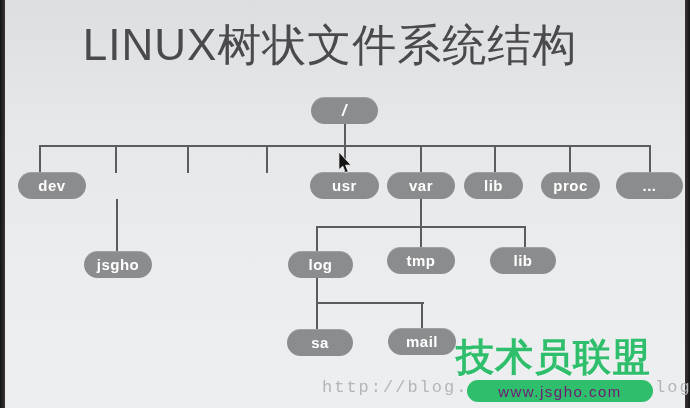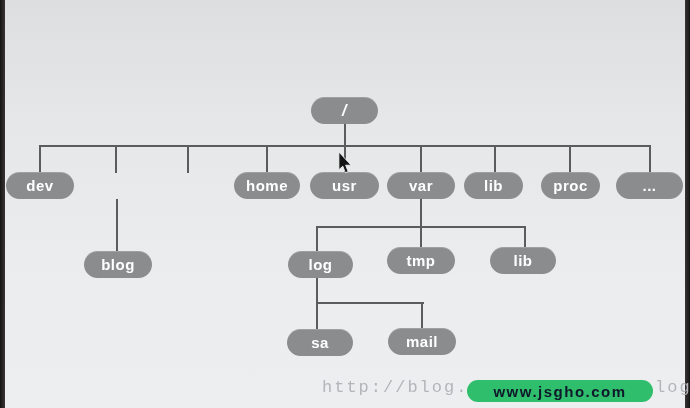--- a/index.html
+++ b/index.html
@@ -40,32 +40,33 @@
     font-size:38px;font-weight:900;color:#2fbe6b;
     letter-spacing:1px;white-space:nowrap;
     text-shadow:0 1px 0 rgba(255,255,255,.55);
   }
   .brand-banner{
     position:absolute;left:467px;top:380px;width:186px;height:22px;
     background:#2fbe6b;border-radius:11px;
     display:flex;align-items:center;justify-content:center;
   }
   .brand-banner span{
-    color:#0f172a;font-weight:bold;font-size:15px;letter-spacing:1.5px;white-space:nowrap;
+    color:#701a75;font-weight:normal;font-size:15px;letter-spacing:1.5px;white-space:nowrap;
   }
   .cursor{position:absolute;left:337px;top:152px;width:16px;height:22px;}
 </style>
 </head>
 <body>
 
 <div id="stage">
 
   <div class="edge-bar left"></div>
   <div class="edge-bar right"></div>
 
+  <div class="slide-title">LINUX树状文件系统结构</div>
 
   <div class="line" style="left:344px;top:123px;width:2px;height:24px;"></div>
   <div class="line" style="left:39px;top:145px;width:612px;height:2px;"></div>
   <div class="line" style="left:39px;top:147px;width:2px;height:26px;"></div>
   <div class="line" style="left:115px;top:147px;width:2px;height:26px;"></div>
   <div class="line" style="left:187px;top:147px;width:2px;height:26px;"></div>
   <div class="line" style="left:266px;top:147px;width:2px;height:26px;"></div>
   <div class="line" style="left:344px;top:147px;width:2px;height:26px;"></div>
   <div class="line" style="left:420px;top:147px;width:2px;height:26px;"></div>
   <div class="line" style="left:494px;top:147px;width:2px;height:26px;"></div>
@@ -77,40 +78,40 @@
   <div class="line" style="left:316px;top:228px;width:2px;height:24px;"></div>
   <div class="line" style="left:420px;top:228px;width:2px;height:20px;"></div>
   <div class="line" style="left:524px;top:228px;width:2px;height:20px;"></div>
   <div class="line" style="left:316px;top:278px;width:2px;height:26px;"></div>
   <div class="line" style="left:316px;top:302px;width:108px;height:2px;"></div>
   <div class="line" style="left:316px;top:304px;width:2px;height:26px;"></div>
   <div class="line" style="left:421px;top:304px;width:2px;height:25px;"></div>
 
   <div class="node root" style="left:311px;top:97px;width:67px;">/</div>
 
-  <div class="node" style="left:6px;top:172px;width:68px;text-align:right;">dev</div>
-  <div class="node" style="left:234px;top:172px;width:66px;">home</div>
+  <div class="node" style="left:18px;top:172px;width:68px;text-align:right;">dev</div>
   <div class="node" style="left:387px;top:172px;width:68px;">var</div>
   <div class="node" style="left:310px;top:172px;width:69px;">usr</div>
   <div class="node" style="left:464px;top:172px;width:59px;">lib</div>
   <div class="node" style="left:541px;top:172px;width:59px;">proc</div>
   <div class="node" style="left:616px;top:172px;width:67px;">...</div>
 
-  <div class="node" style="left:84px;top:251px;width:68px;">blog</div>
+  <div class="node" style="left:84px;top:251px;width:68px;">jsgho</div>
   <div class="node" style="left:288px;top:251px;width:65px;">log</div>
   <div class="node" style="left:387px;top:247px;width:68px;">tmp</div>
   <div class="node" style="left:490px;top:247px;width:66px;">lib</div>
 
   <div class="node" style="left:287px;top:329px;width:66px;">sa</div>
   <div class="node" style="left:388px;top:328px;width:68px;">mail</div>
 
   <svg class="cursor" viewBox="0 0 12 18">
     <polygon points="1,0 1,14.5 4.2,11.6 6.3,17 8.6,16 6.5,10.8 11,10.8" fill="#141414" stroke="#f5f5f5" stroke-width="0.7"></polygon>
   </svg>
 
   <div class="wm-url" style="left:322px;">http://blog.cs</div>
   <div class="wm-url" style="left:655px;">log</div>
 
+  <div class="brand-logo">技术员联盟</div>
   <div class="brand-banner">
     <span>www.jsgho.com</span>
   </div>
 
 </div>
 
 </body></html>

